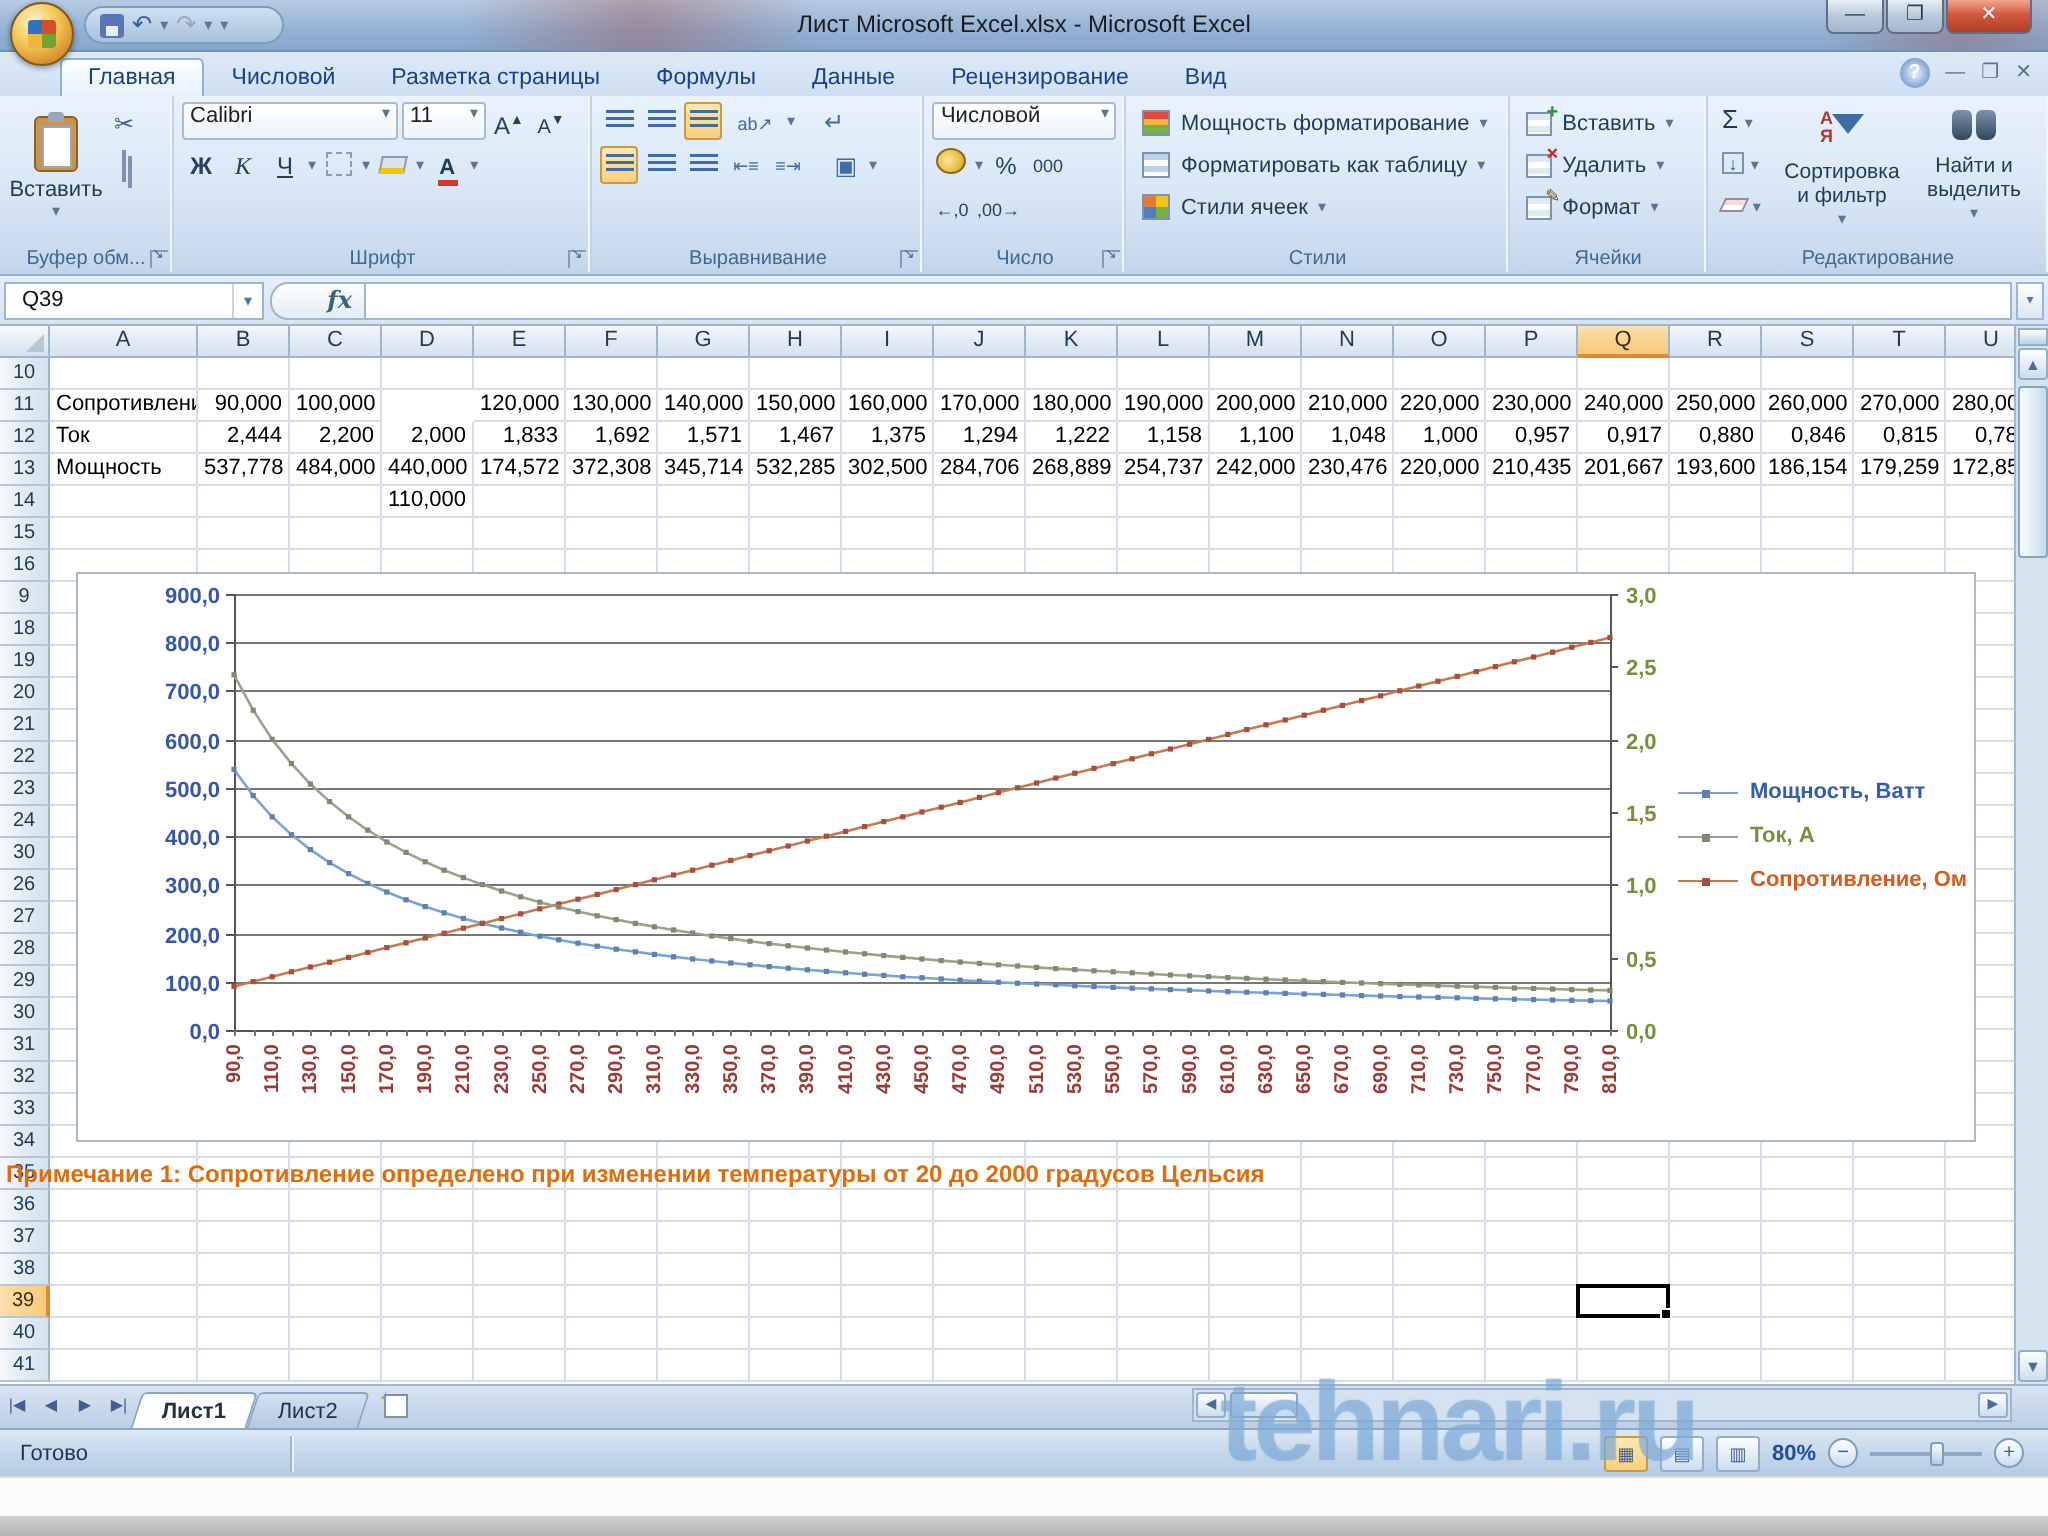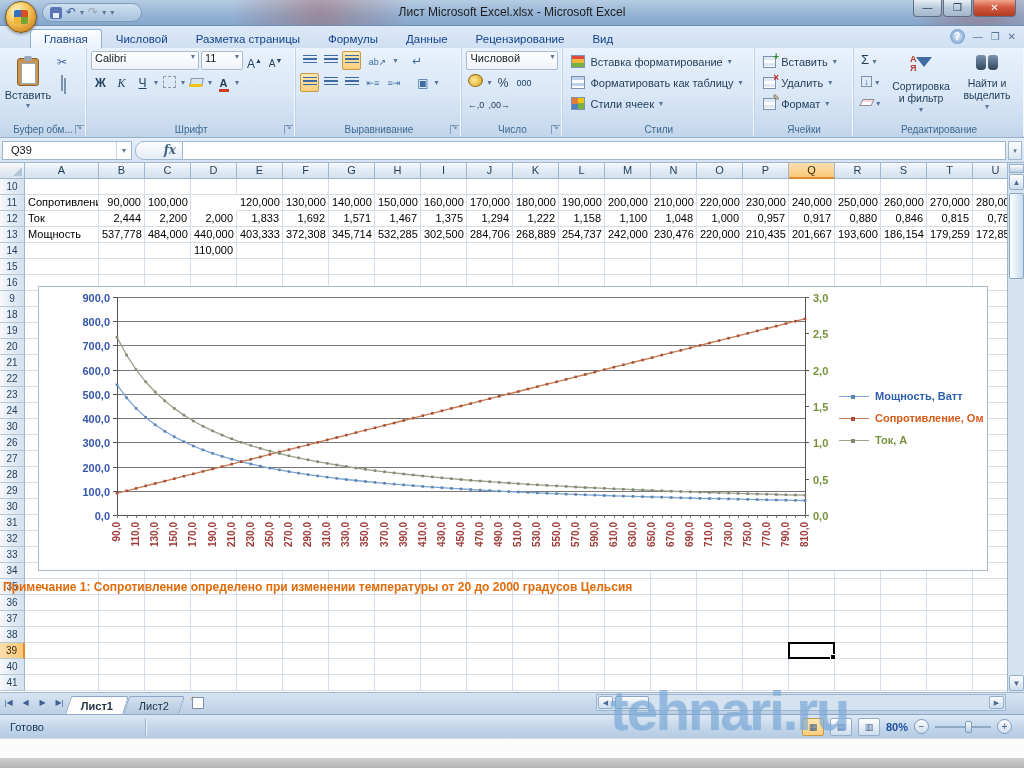--- a/index.html
+++ b/index.html
@@ -283,21 +283,21 @@
         <span class="tbtn s000">←,0</span>
         <span class="tbtn s000">,00→</span>
       </div>
       <div class="glabel">Число</div>
       <div class="launcher"></div>
     </div>
 
     <div class="rgroup" style="width:194px">
       <div class="styles-btn">
         <span class="sq-cf"></span>
-        <span>Вставка форматирование</span>
+        <span>Мощность форматирование</span>
           <span class="arr8">▾</span>
       </div>
       <div class="styles-btn">
         <span class="sq-tbl"></span>
         <span>Форматировать как таблицу</span>
           <span class="arr8">▾</span>
       </div>
       <div class="styles-btn">
         <span class="sq-cs"></span>
         <span>Стили ячеек</span>
@@ -452,21 +452,21 @@
         <div class="cell num" style="left: 789px; top: 48px; width: 46px;">0,917</div>
         <div class="cell num" style="left: 835px; top: 48px; width: 46px;">0,880</div>
         <div class="cell num" style="left: 881px; top: 48px; width: 46px;">0,846</div>
         <div class="cell num" style="left: 927px; top: 48px; width: 46px;">0,815</div>
         <div class="cell num" style="left: 973px; top: 48px; width: 46px;">0,786</div>
         <div class="row-hdr" style="top: 64px; height: 16px;">13</div>
         <div class="cell" style="left: 25px; top: 64px; width: 74px;">Мощность</div>
         <div class="cell num" style="left: 99px; top: 64px; width: 46px;">537,778</div>
         <div class="cell num" style="left: 145px; top: 64px; width: 46px;">484,000</div>
         <div class="cell num" style="left: 191px; top: 64px; width: 46px;">440,000</div>
-        <div class="cell num" style="left: 237px; top: 64px; width: 46px;">403,333</div>
+        <div class="cell num" style="left: 237px; top: 64px; width: 46px;">174,572</div>
         <div class="cell num" style="left: 283px; top: 64px; width: 46px;">372,308</div>
         <div class="cell num" style="left: 329px; top: 64px; width: 46px;">345,714</div>
         <div class="cell num" style="left: 375px; top: 64px; width: 46px;">532,285</div>
         <div class="cell num" style="left: 421px; top: 64px; width: 46px;">302,500</div>
         <div class="cell num" style="left: 467px; top: 64px; width: 46px;">284,706</div>
         <div class="cell num" style="left: 513px; top: 64px; width: 46px;">268,889</div>
         <div class="cell num" style="left: 559px; top: 64px; width: 46px;">254,737</div>
         <div class="cell num" style="left: 605px; top: 64px; width: 46px;">242,000</div>
         <div class="cell num" style="left: 651px; top: 64px; width: 46px;">230,476</div>
         <div class="cell num" style="left: 697px; top: 64px; width: 46px;">220,000</div>
@@ -1477,30 +1477,30 @@
           <rect x="764.7" y="206.9" width="2.6" height="2.6" fill="#7f8a70"></rect>
         </svg>
       <div id="chart-legend">
           <div class="leg-item">
             <span class="leg-line" style="border-top-color: rgb(123, 163, 212);">
               <i style="background: rgb(94, 129, 173);"></i>
             </span>
             <span class="leg-text" style="color: rgb(47, 95, 174);">Мощность, Ватт</span>
           </div>
           <div class="leg-item">
+            <span class="leg-line" style="border-top-color: rgb(154, 163, 140);">
+              <i style="background: rgb(127, 138, 112);"></i>
+            </span>
+            <span class="leg-text" style="color: rgb(118, 146, 60);">Ток, А</span>
+          </div>
+          <div class="leg-item">
             <span class="leg-line" style="border-top-color: rgb(197, 123, 78);">
               <i style="background: rgb(169, 77, 60);"></i>
             </span>
             <span class="leg-text" style="color: rgb(217, 91, 26);">Сопротивление, Ом</span>
-          </div>
-          <div class="leg-item">
-            <span class="leg-line" style="border-top-color: rgb(154, 163, 140);">
-              <i style="background: rgb(127, 138, 112);"></i>
-            </span>
-            <span class="leg-text" style="color: rgb(118, 146, 60);">Ток, А</span>
           </div>
         </div>
     </div>
 
     <div class="note" id="note1" style="top: 417px; color: rgb(226, 107, 10);">Примечание 1: Сопротивление определено при изменении температуры от 20 до 2000 градусов Цельсия</div>
 
     <div id="sel-box" style="left: 788px; top: 479px; width: 47px; height: 17px;"></div>
   </div>
 
   <div id="vscroll">

